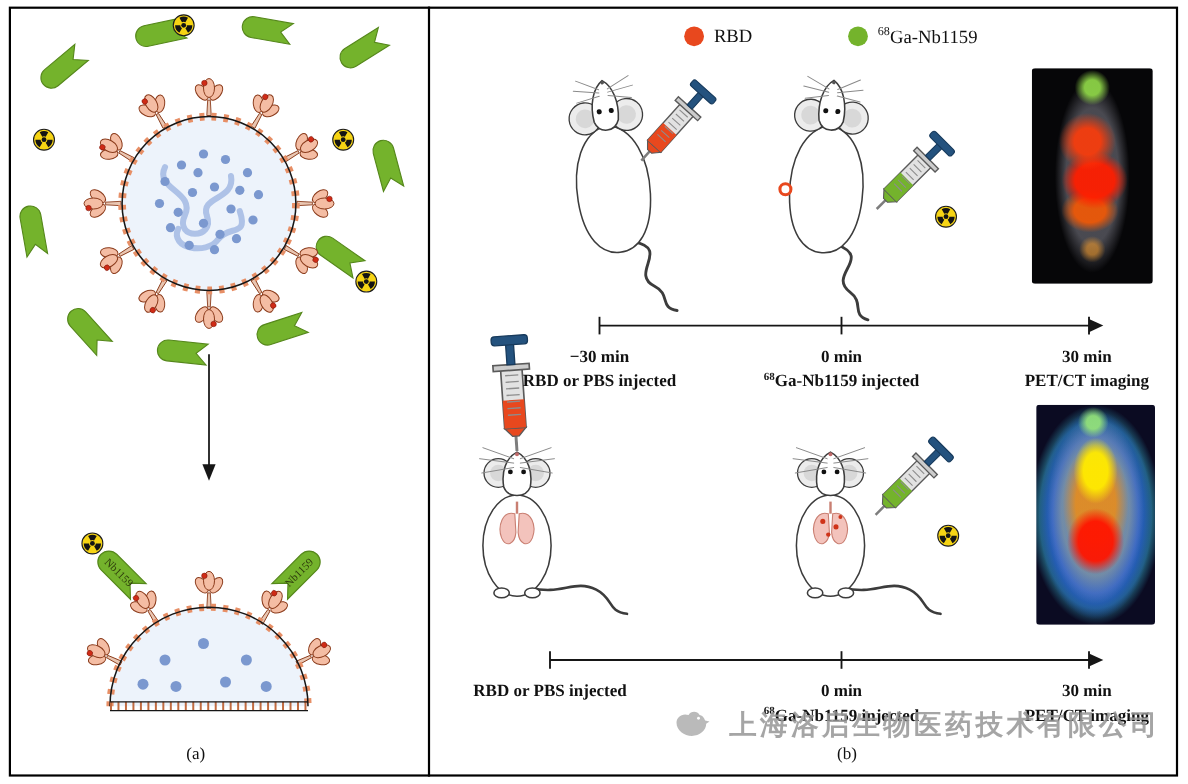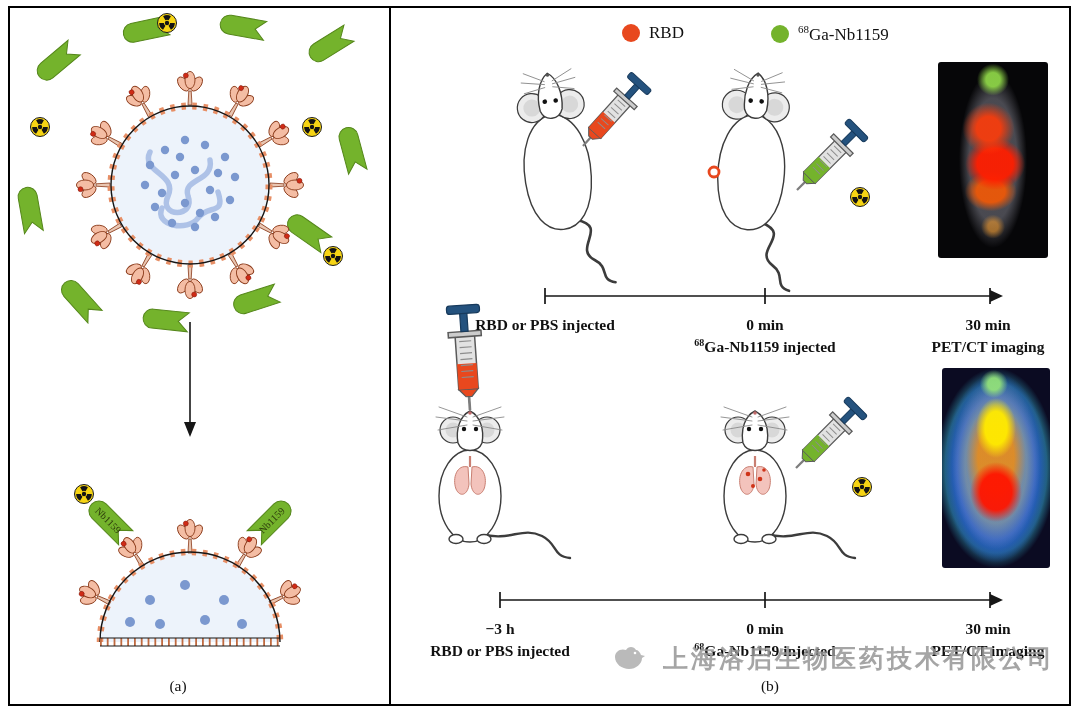--- a/index.html
+++ b/index.html
@@ -297,33 +297,33 @@
   <div class="legend-item" style="left:622px;top:23px">
     <span class="dot dot-rbd"></span>
     <span>RBD</span>
   </div>
   <div class="legend-item" style="left:771px;top:23px">
     <span class="dot dot-ganb"></span>
     <span><sup>68</sup><span>Ga-Nb1159</span></span>
   </div>
 
   <div class="tl-point" style="left:545px;top:314px">
+    <div class="tl-time">−30 min</div>
     <div class="tl-event"><sup></sup><span>RBD or PBS injected</span></div>
   </div>
   <div class="tl-point" style="left:765px;top:314px">
     <div class="tl-time">0 min</div>
     <div class="tl-event"><sup>68</sup><span>Ga-Nb1159 injected</span></div>
   </div>
   <div class="tl-point" style="left:988px;top:314px">
     <div class="tl-time">30 min</div>
     <div class="tl-event"><sup></sup><span>PET/CT imaging</span></div>
   </div>
 
   <div class="tl-point" style="left:500px;top:618px">
-    <div class="tl-time">−3 h</div>
     <div class="tl-event"><sup></sup><span>RBD or PBS injected</span></div>
   </div>
   <div class="tl-point" style="left:765px;top:618px">
     <div class="tl-time">0 min</div>
     <div class="tl-event"><sup>68</sup><span>Ga-Nb1159 injected</span></div>
   </div>
   <div class="tl-point" style="left:988px;top:618px">
     <div class="tl-time">30 min</div>
     <div class="tl-event"><sup></sup><span>PET/CT imaging</span></div>
   </div>

